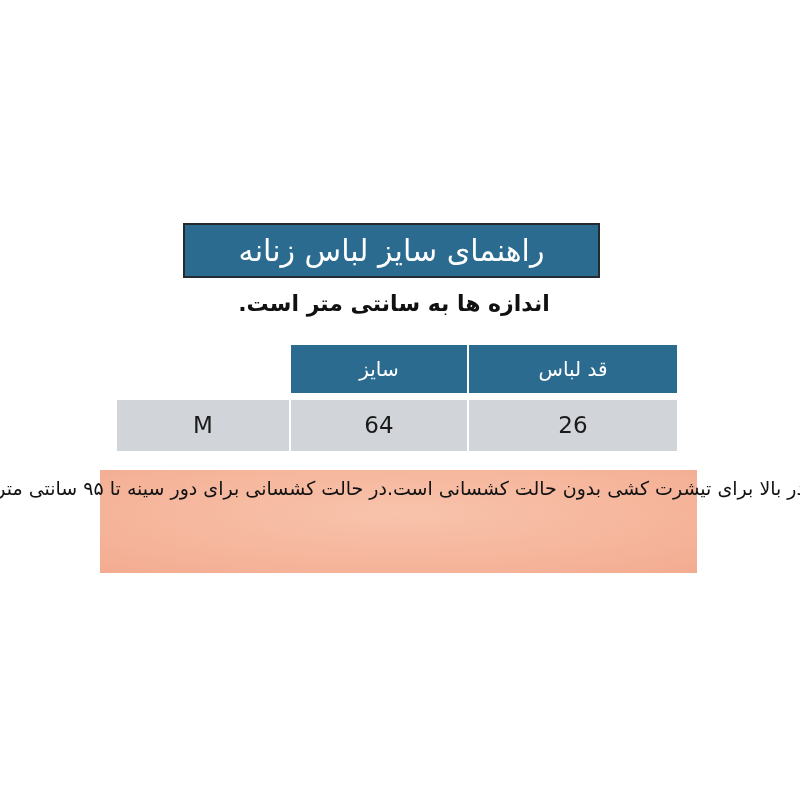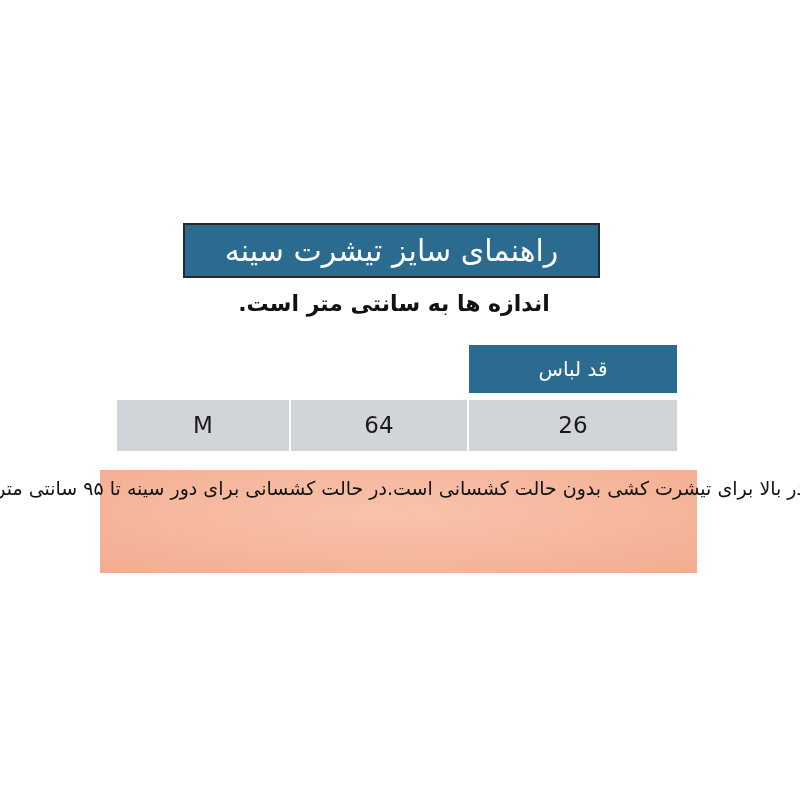--- a/index.html
+++ b/index.html
@@ -98,28 +98,29 @@
     text-align: right;
     white-space: nowrap;
   }
 </style>
 </head>
 <body>
 
 <div class="page">
 
   <div class="title-box">
-    <span class="title-text">راهنمای سایز تیشرت سینه</span>
+    <span class="title-text">راهنمای سایز لباس زنانه</span>
   </div>
 
   <div class="subtitle">اندازه ها به سانتی متر است.</div>
 
   <div class="size-table">
     <div class="t-row header">
       <div class="cell">قد لباس</div>
+      <div class="cell">سایز</div>
     </div>
     <div class="t-gap"></div>
     <div class="t-row data">
       <div class="cell">26</div>
       <div class="cell">64</div>
       <div class="cell">M</div>
     </div>
   </div>
 
   <div class="note-box">

